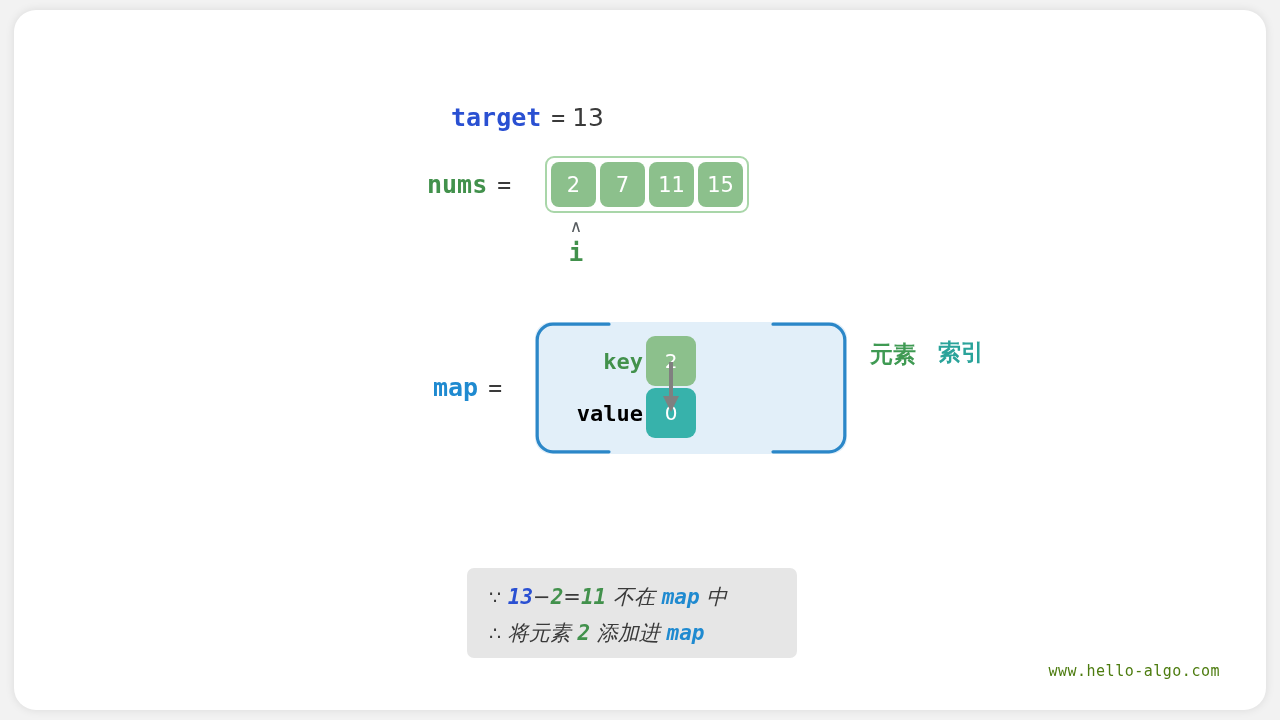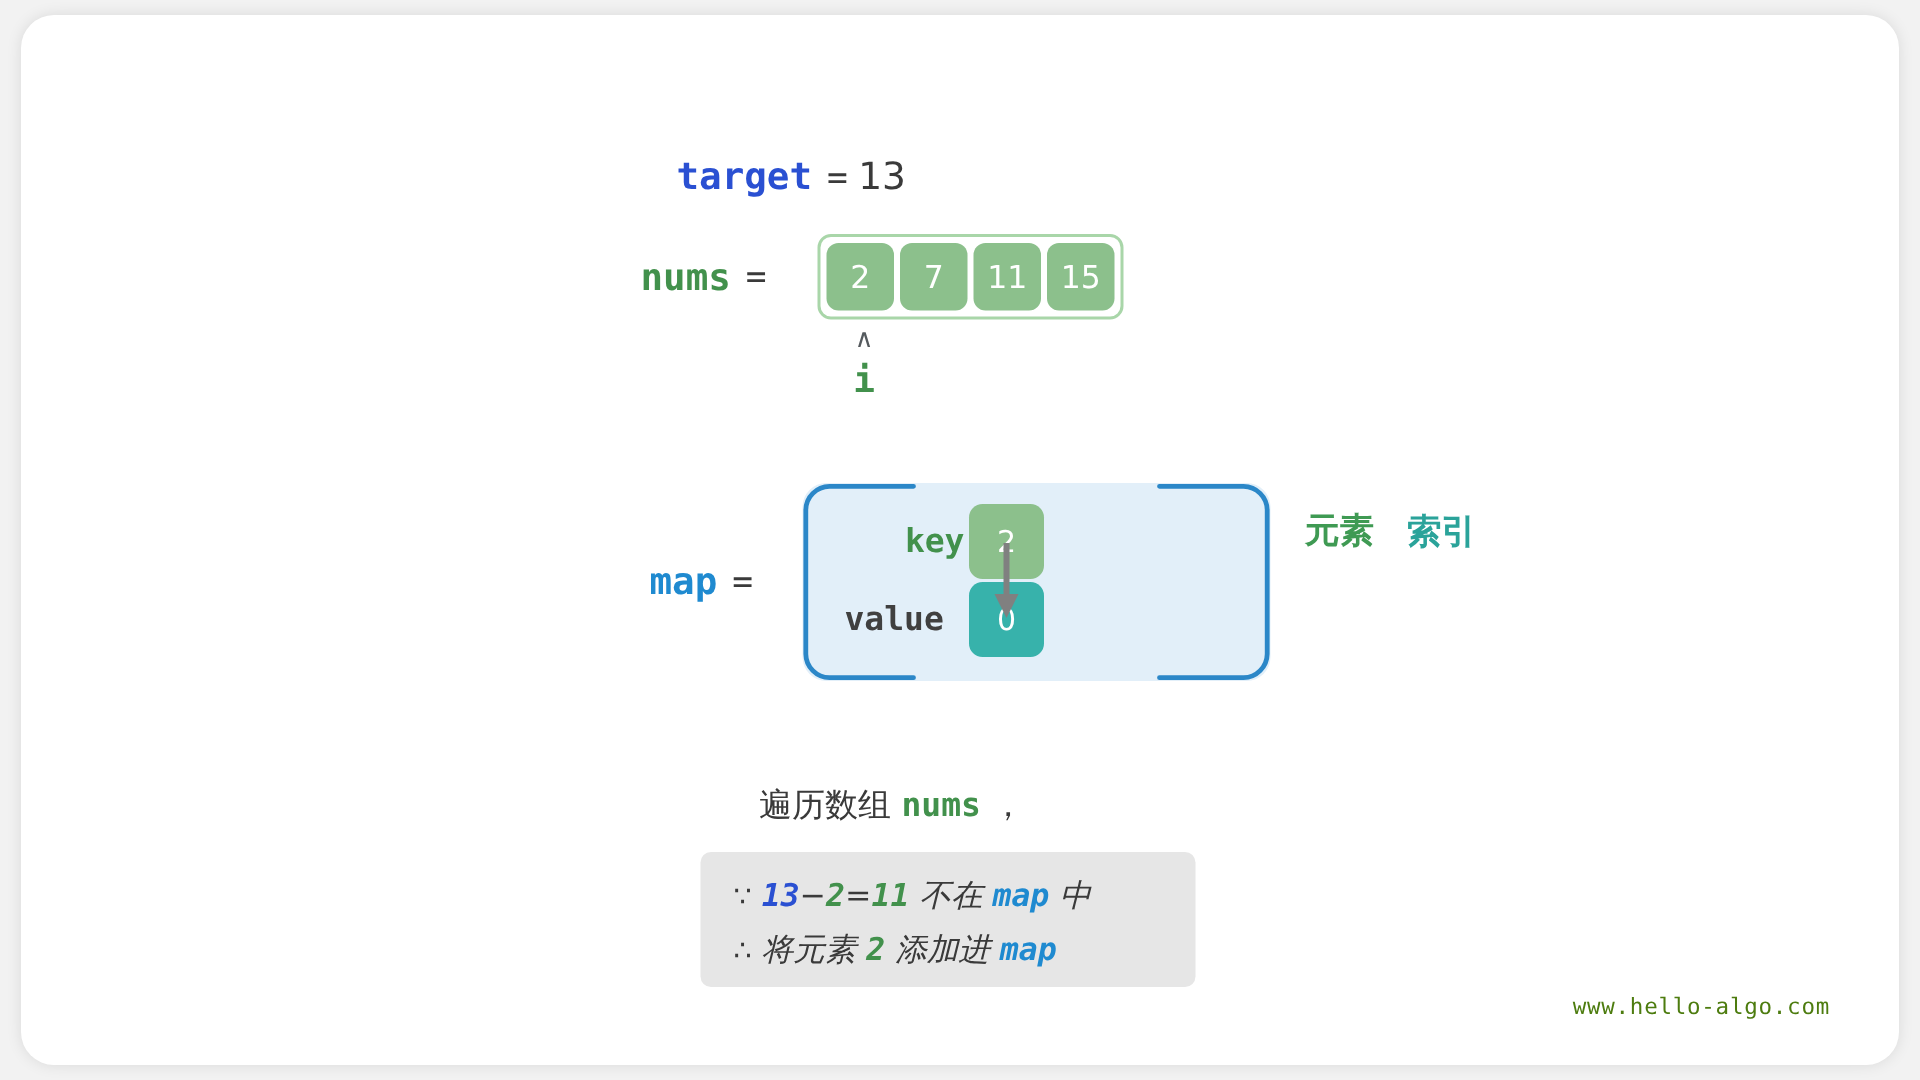--- a/index.html
+++ b/index.html
@@ -203,22 +203,22 @@
     font-size: 22px;
     color: #42914c;
     text-align: right;
     height: 26px;
     line-height: 26px;
   }
   #label-value {
     font-family: "DejaVu Sans Mono", monospace;
     font-weight: bold;
     font-size: 22px;
-    color: #404040;
-    text-align: left;
+    color: #000000;
+    text-align: right;
     height: 26px;
     line-height: 26px;
   }
 
   #kv-cells {
     position: absolute;
     left: 632px;
     top: 326px;
     width: 50px;
     height: 104px;
@@ -263,21 +263,21 @@
     gap: 22px;
   }
   #side-element {
     font-family: "DejaVu Sans", sans-serif;
     font-weight: bold;
     font-size: 23px;
     color: #3f9a53;
     line-height: 28px;
   }
   #side-index {
-    font-family: Liberation Sans, sans-serif;
+    font-family: Liberation Mono, monospace;
     font-weight: bold;
     font-size: 23px;
     color: #2aa39a;
     line-height: 28px;
     text-align: right;
   }
 
   
   #caption {
     position: absolute;
@@ -399,21 +399,20 @@
     <svg id="kv-arrow" viewBox="0 0 50 52">
       <line x1="25" y1="0" x2="25" y2="38" stroke="#808080" stroke-width="4"></line>
       <polygon points="25,50 17,34 33,34" fill="#808080"></polygon>
     </svg>
 
     <div id="side-labels">
       <div id="side-element">元素</div>
       <div id="side-index">索引</div>
     </div>
 
-    <div id="caption"><span>遍历数组 </span><span class="code-green">nums</span><span> ，</span></div>
 
     <div id="note-box">
       <div class="note-line"><span class="sym">∵</span><span class="op"> </span><span class="code-royal">13</span><span class="op">−</span><span class="code-green">2</span><span class="op">=</span><span class="code-green">11</span><span class="op"> </span><span>不在</span><span class="op"> </span><span class="code-blue">map</span><span class="op"> </span><span>中</span></div>
       <div class="note-line"><span class="sym">∴</span><span class="op"> </span><span>将元素</span><span class="op"> </span><span class="code-green">2</span><span class="op"> </span><span>添加进</span><span class="op"> </span><span class="code-blue">map</span></div>
     </div>
 
     <div id="watermark">www.hello-algo.com</div>
 
   </div>
 </div>

